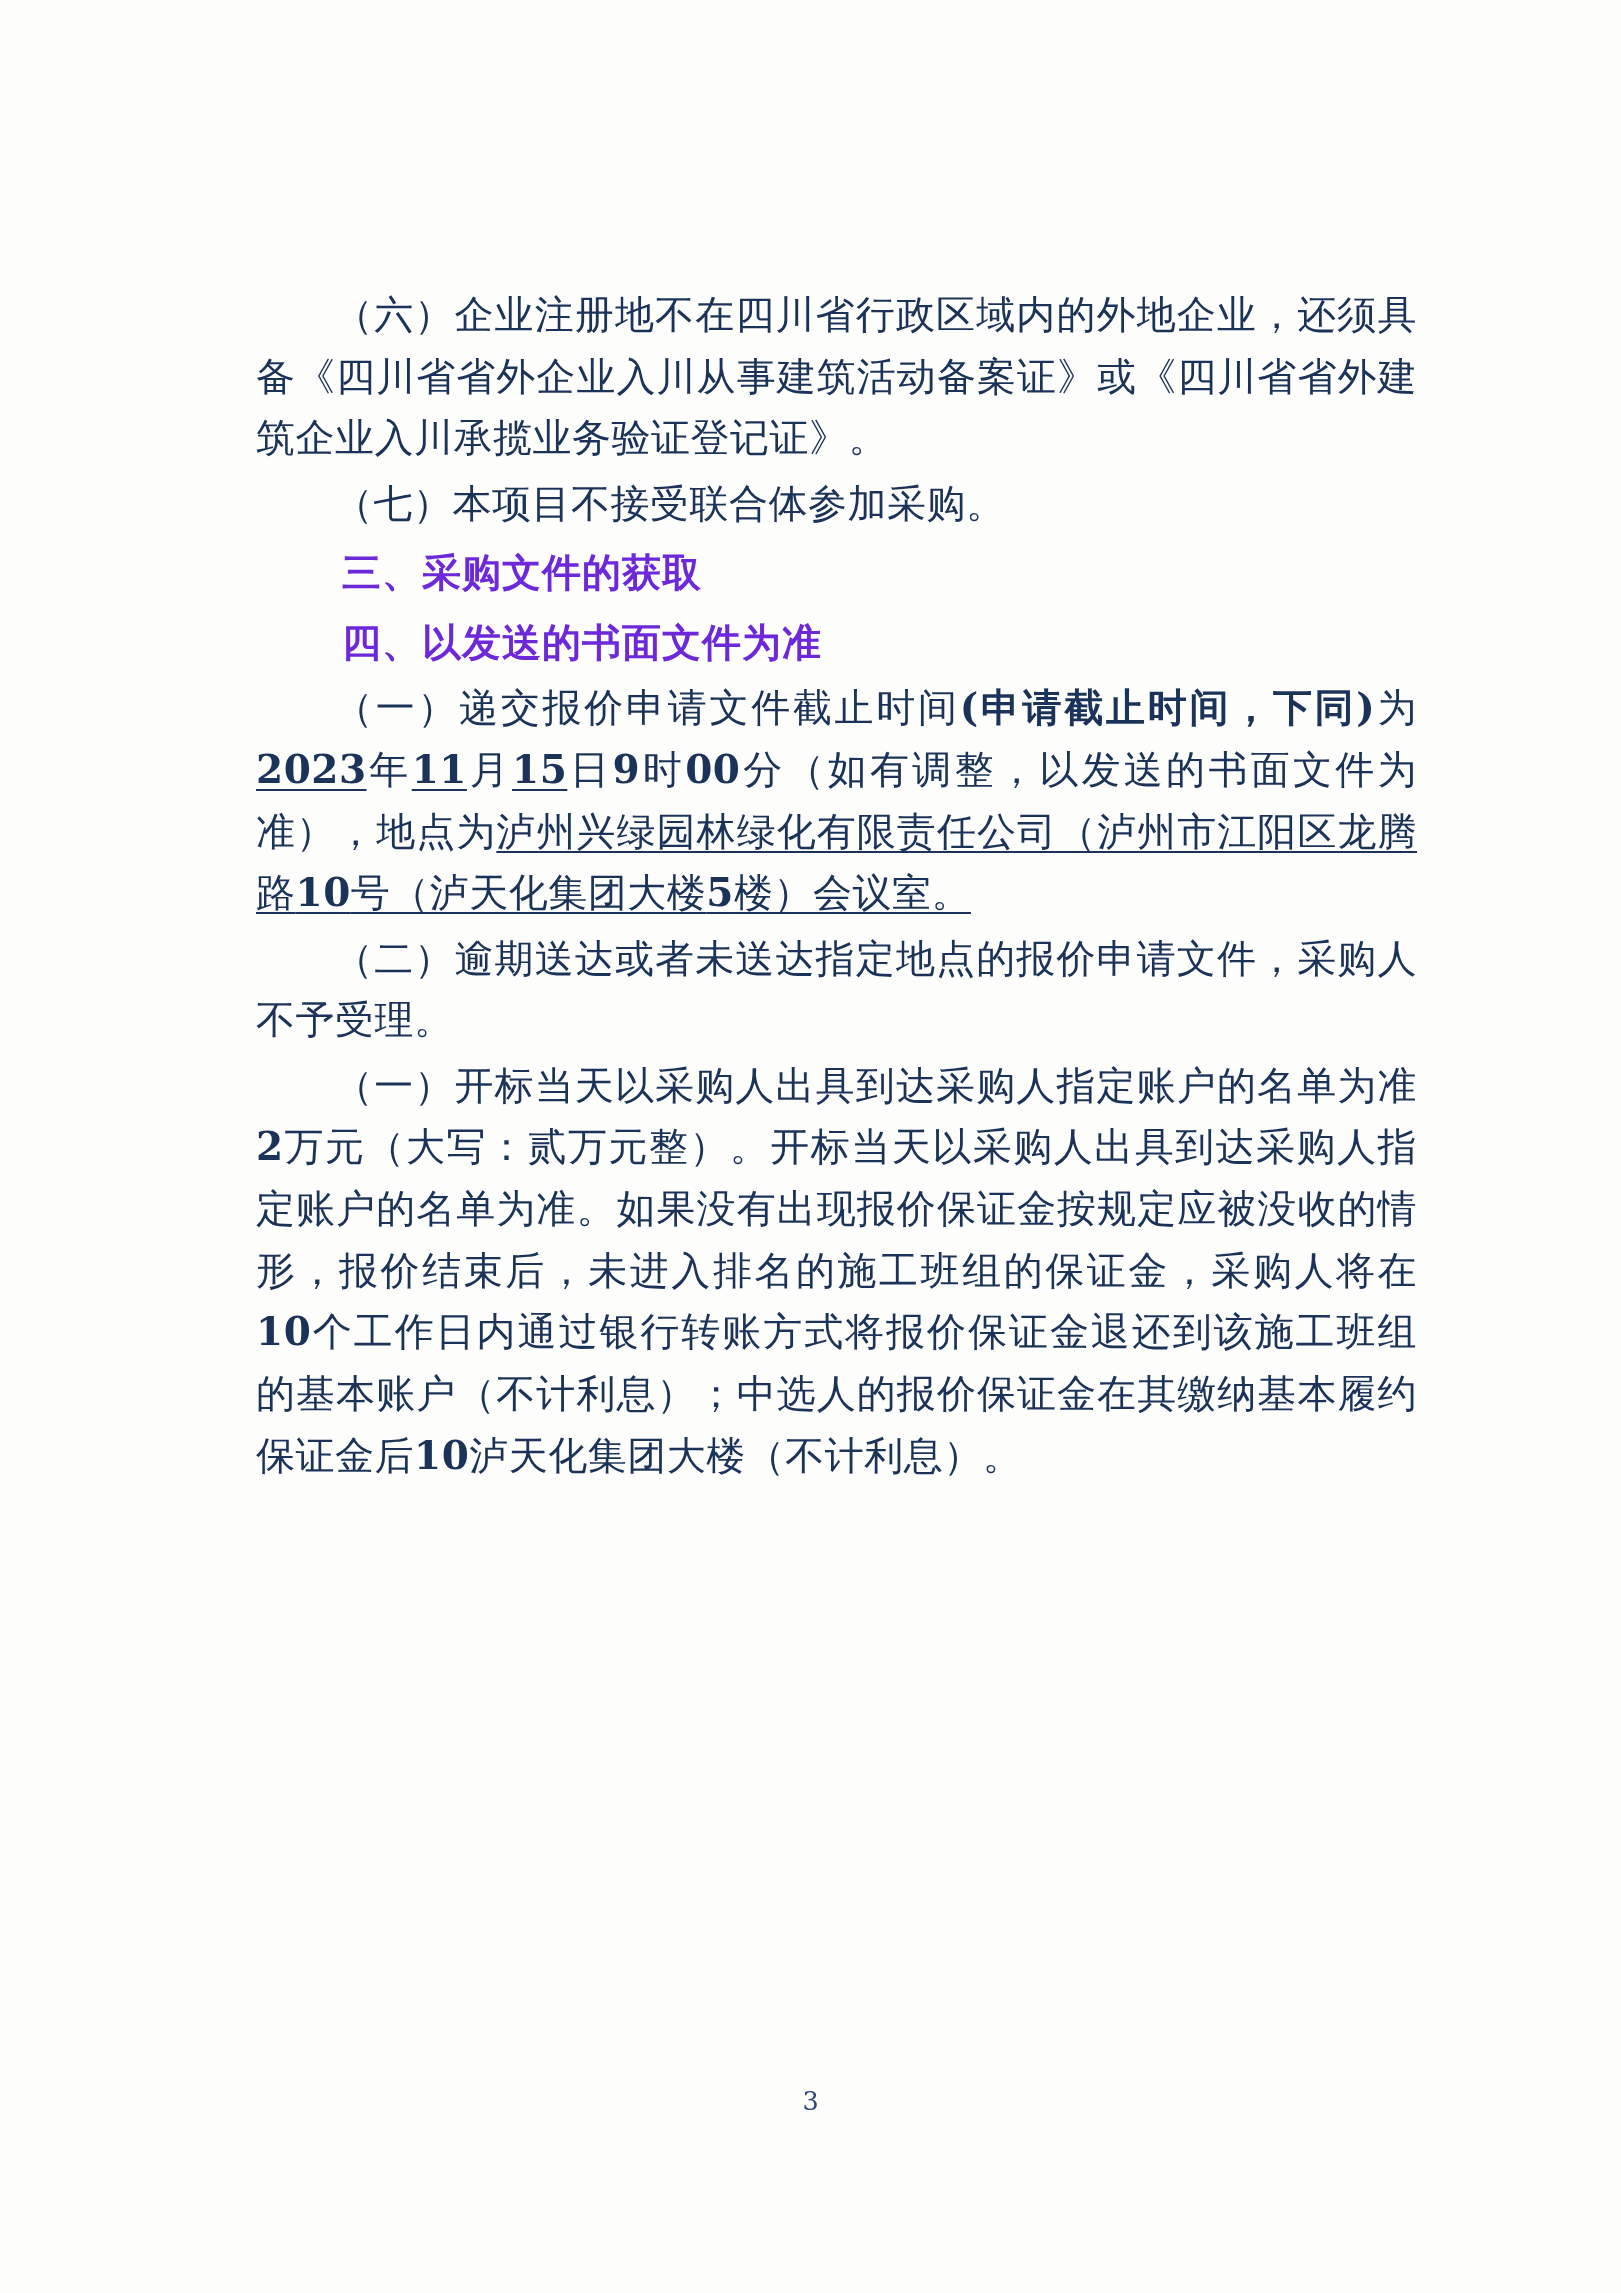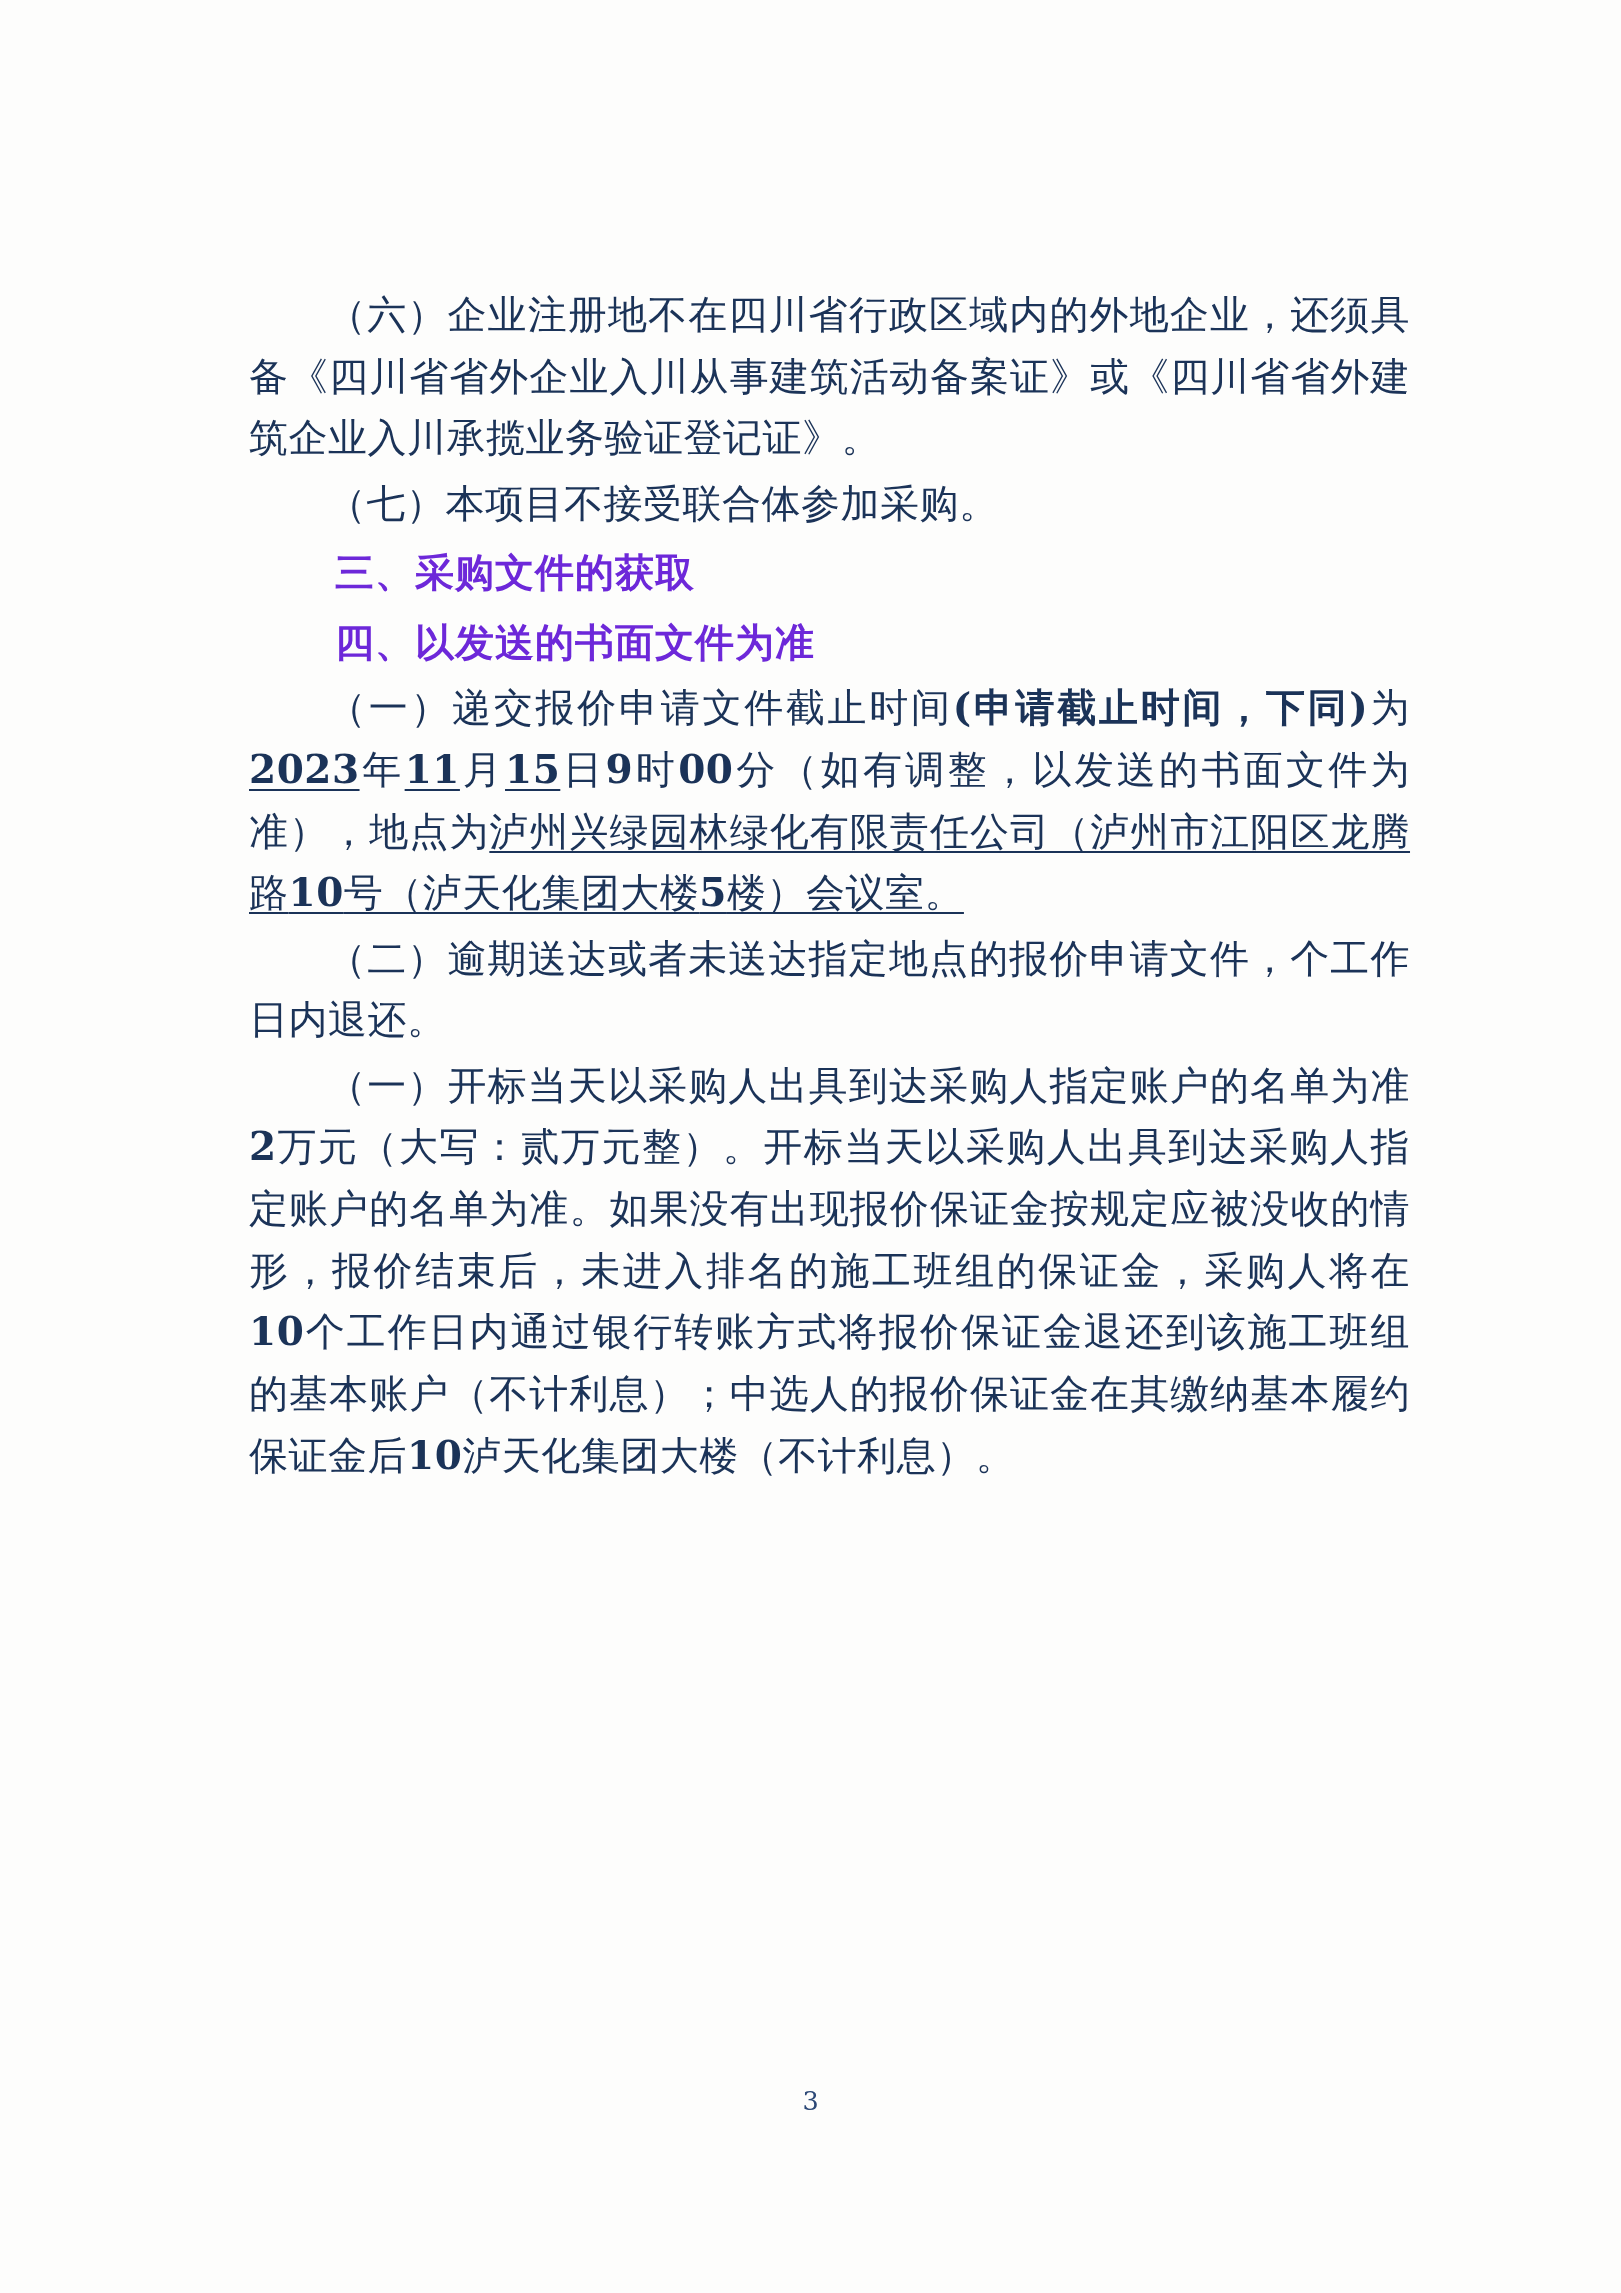--- a/index.html
+++ b/index.html
@@ -18,21 +18,21 @@
   .page {
     position: absolute;
     left: 0;
     top: 0;
     width: 1621px;
     height: 2294px;
     background: #fdfdfc;
   }
   .content {
     position: absolute;
-    left: 249px;
+    left: 256px;
     top: 284px;
     width: 1161px;
   }
   p {
     margin: 0;
     font-size: 39px;
     line-height: 1.58;
     letter-spacing: 0.5px;
     color: #1b3358;
     text-align: justify;
@@ -84,21 +84,21 @@
 
     <p class="indent block">（七）本项目不接受联合体参加采购。</p>
 
     <p class="heading block">三、采购文件的获取</p>
 
 
     <p class="heading block">四、以发送的书面文件为准</p>
 
     <p class="indent block"><span>（一）递交报价申请文件截止时间</span><span class="b num">(申请截止时间，下同)</span><span>为</span><span class="b u num">2023</span><span>年</span><span class="b u num">11</span><span>月</span><span class="b u num">15</span><span>日</span><span class="b num">9</span><span>时</span><span class="b num">00</span><span>分（如有调整，以发送的书面文件为准），地点为</span><span class="u">泸州兴绿园林绿化有限责任公司（泸州市江阳区龙腾路</span><span class="b u num">10</span><span class="u">号（泸天化集团大楼</span><span class="b u num">5</span><span class="u">楼）会议室。</span></p>
 
-    <p class="indent block">（二）逾期送达或者未送达指定地点的报价申请文件，个工作日内退还。</p>
+    <p class="indent block">（二）逾期送达或者未送达指定地点的报价申请文件，采购人不予受理。</p>
 
 
     <p class="indent block"><span>（一）开标当天以采购人出具到达采购人指定账户的名单为准</span><span class="b num">2</span><span>万元（大写：贰万元整）。开标当天以采购人出具到达采购人指定账户的名单为准。如果没有出现报价保证金按规定应被没收的情形，报价结束后，未进入排名的施工班组的保证金，采购人将在</span><span class="b num">10</span><span>个工作日内通过银行转账方式将报价保证金退还到该施工班组的基本账户（不计利息）；中选人的报价保证金在其缴纳基本履约保证金后</span><span class="b num">10</span><span>泸天化集团大楼（不计利息）。</span></p>
 
   </div>
 
   <div class="page-number">3</div>
 </div>
 
 

